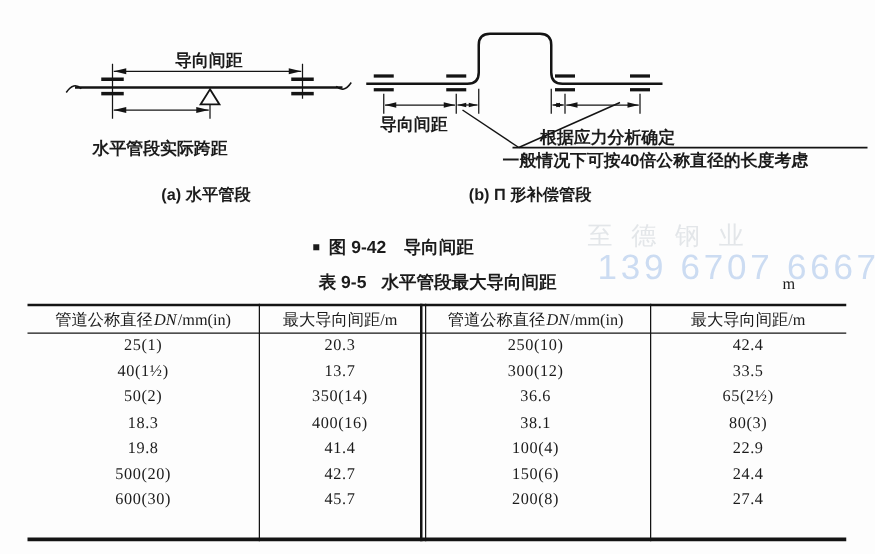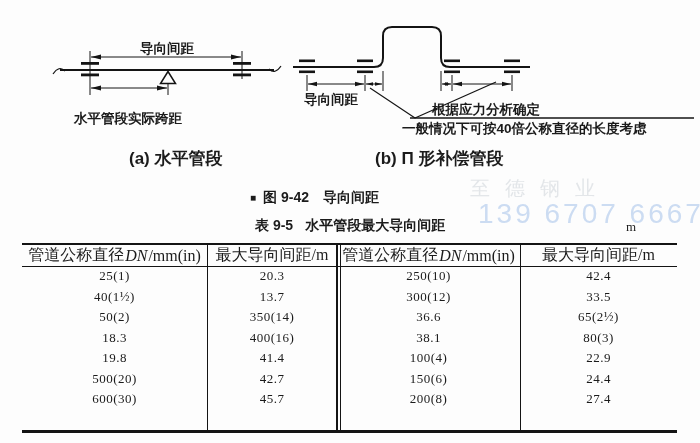--- a/index.html
+++ b/index.html
@@ -9,21 +9,21 @@
     font-family:"Liberation Serif","DejaVu Serif",serif;
   }
   .abs{position:absolute;}
   svg{position:absolute; left:0; top:0;}
   .dlabel{ 
     font-family:"Liberation Sans","DejaVu Sans",sans-serif;
     font-weight:700; font-size:13.5px; line-height:1; white-space:nowrap;
   }
   .dcaption{
     font-family:"Liberation Sans","DejaVu Sans",sans-serif;
-    font-weight:600; font-size:17px; white-space:nowrap;
+    font-weight:600; font-size:13px; white-space:nowrap;
   }
   .figcap{
     font-family:"Liberation Sans","DejaVu Sans",sans-serif;
     font-weight:700; font-size:14px; white-space:nowrap;
   }
   .figcap .marker{font-size:10px; vertical-align:1px; margin-right:7px;}
   .figcap .gap{display:inline-block; width:14px;}
   .tblcap{
     font-family:"Liberation Sans","DejaVu Sans",sans-serif;
     font-weight:700; font-size:14px; white-space:nowrap;
@@ -50,21 +50,21 @@
   .l-v3{left:498px; top:0; width:1px; height:190px;}
   .tbl-grid{
     position:absolute; left:0; top:2px; width:655px; height:185px;
     display:grid; grid-template-columns:185px 130px 183px 157px;
     grid-template-rows:21px repeat(8,1fr);
   }
   .cell{
     display:flex; align-items:center; justify-content:center;
     font-size:13px; letter-spacing:0.5px; white-space:nowrap;
   }
-  .cell.hdr{font-size:16px; letter-spacing:0;}
+  .cell.hdr{font-size:13px; letter-spacing:0;}
   .hdr .sym{font-style:italic; padding:0 1px;}
 </style>
 </head>
 <body>
 
 <div class="page">
 
   <svg width="700" height="443" viewBox="0 0 700 443">
     <g stroke="#141414" fill="none">
 

